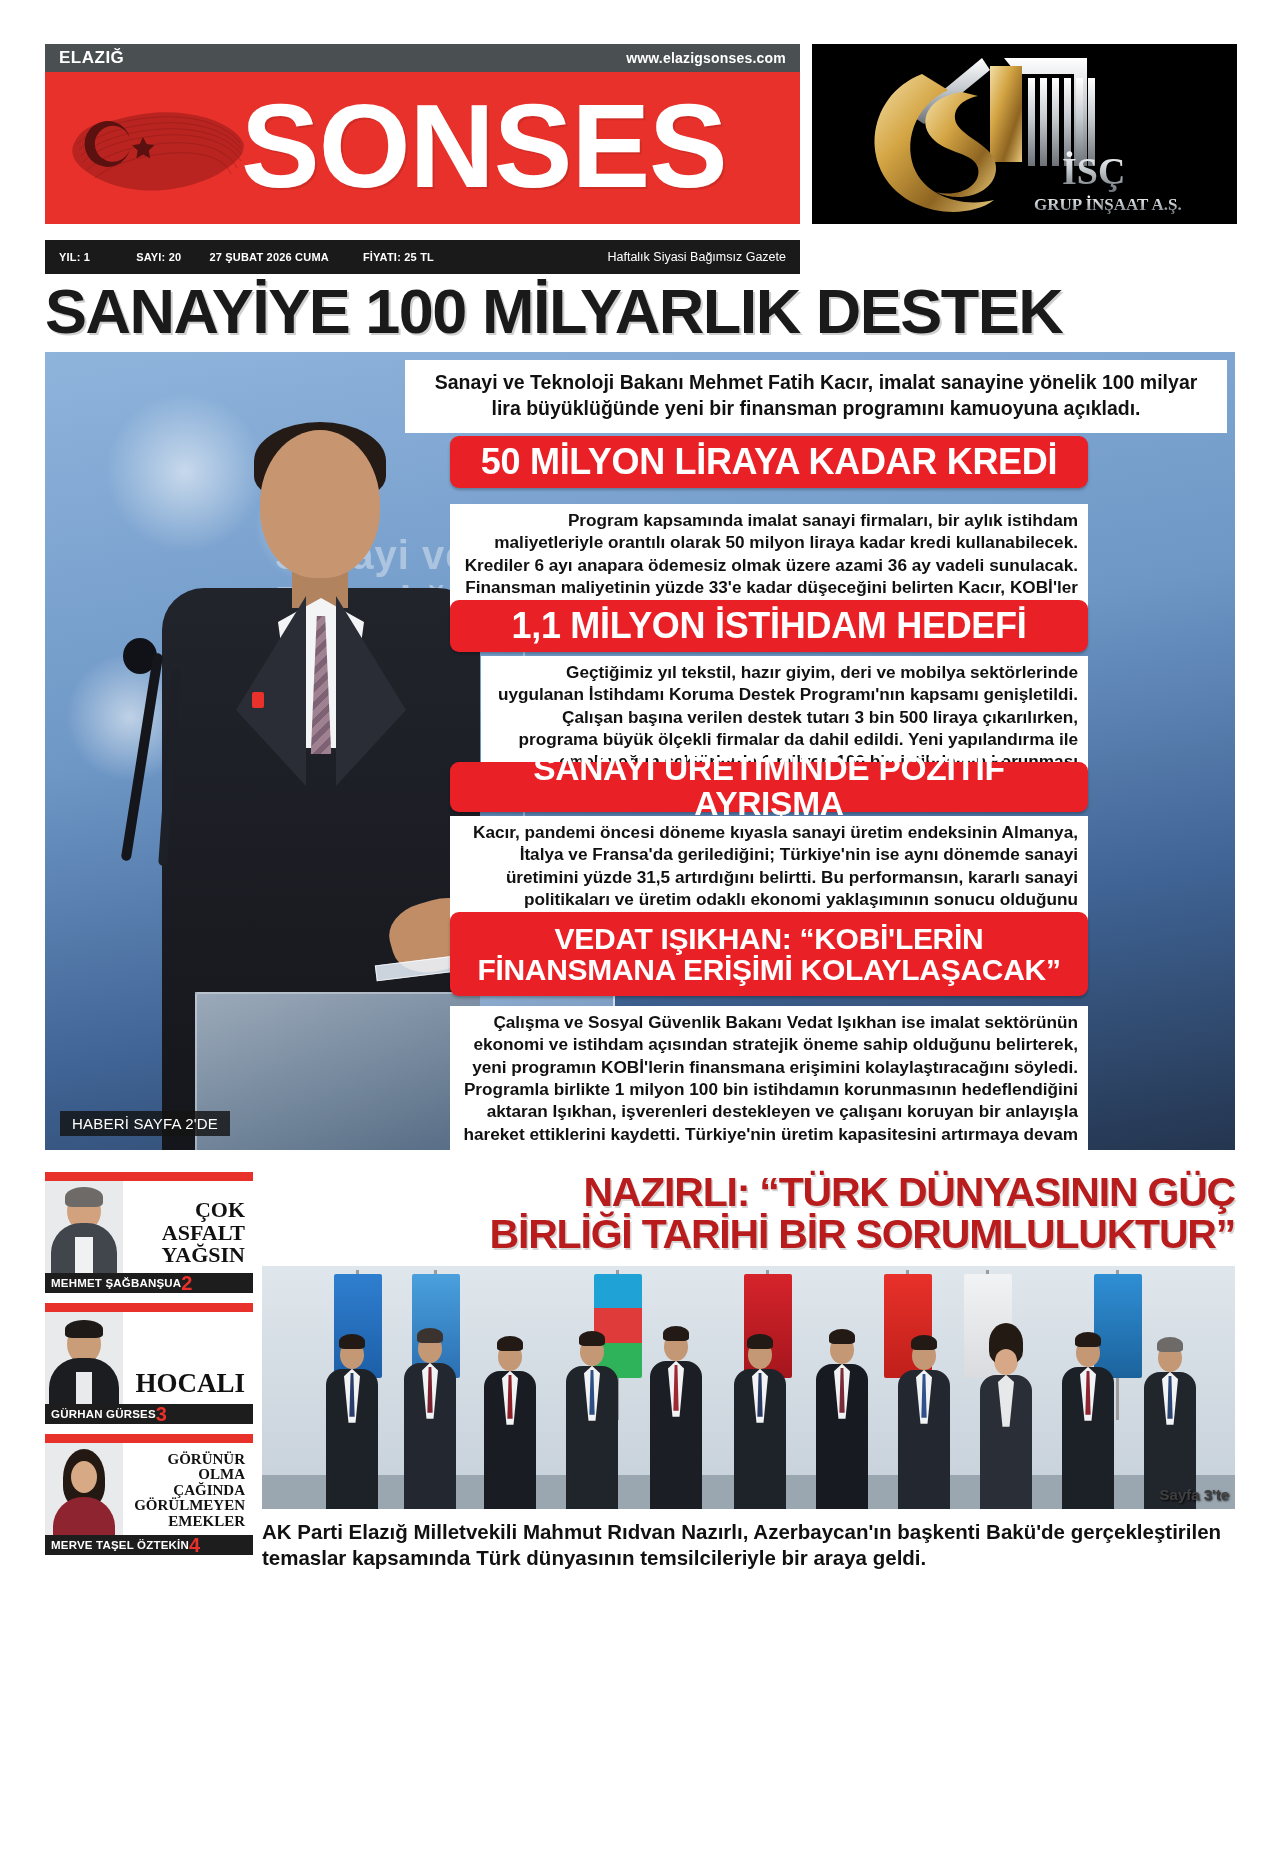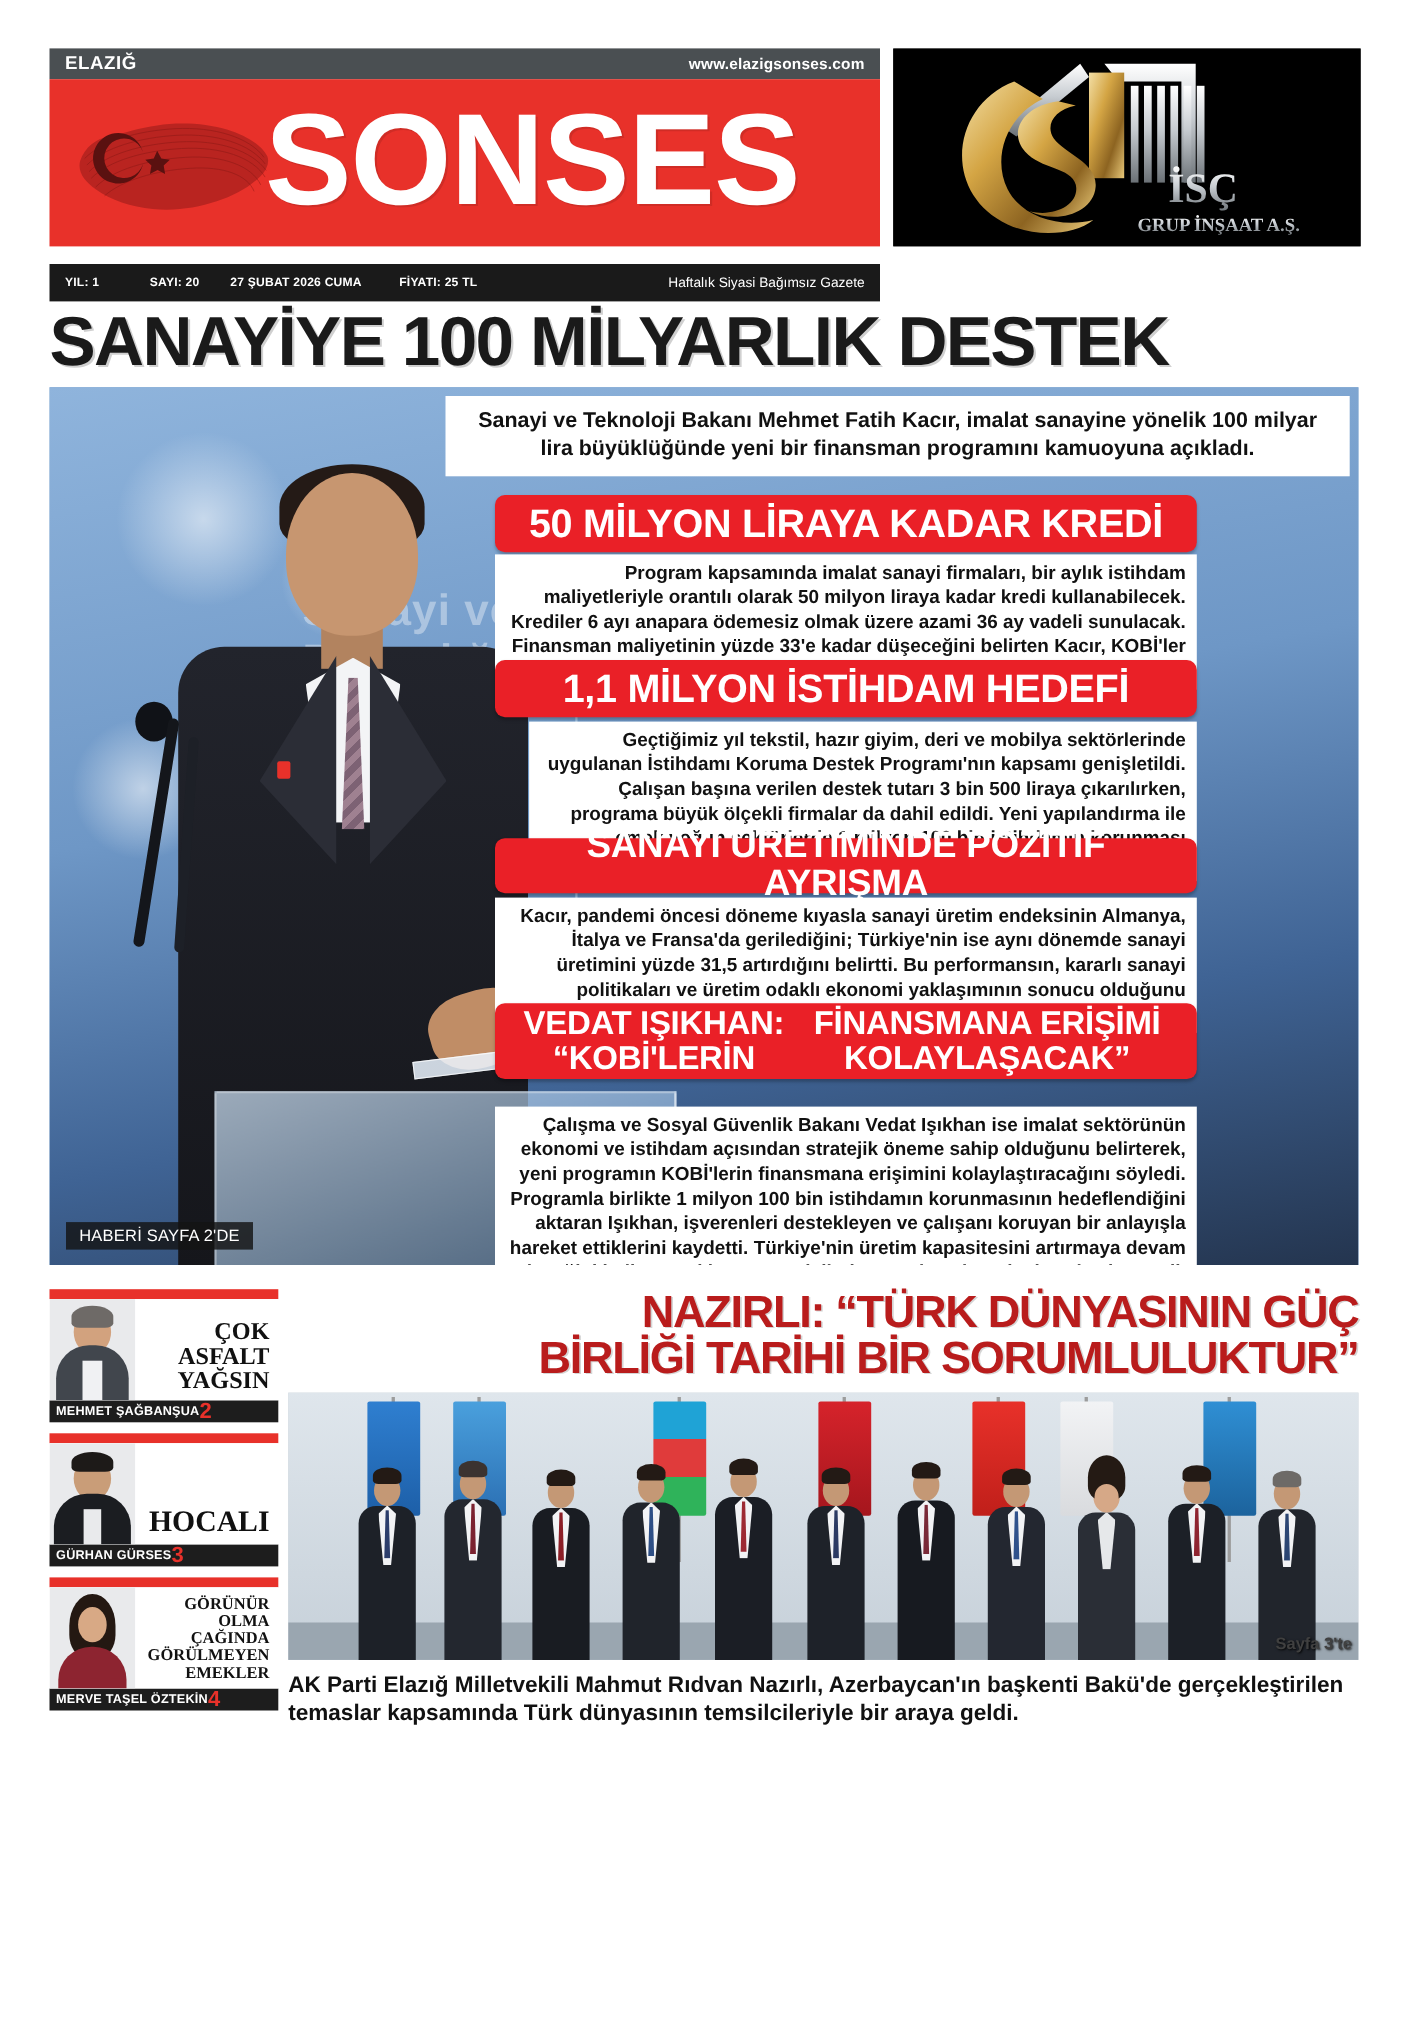--- a/index.html
+++ b/index.html
@@ -172,30 +172,30 @@
     display:flex; align-items:center; justify-content:center;
     padding:7px 16px;
     box-shadow: 0 2px 3px rgba(0,0,0,0.25);
   }
   .white-body {
     position:absolute; background:#ffffff; color:#111;
     font-weight:bold; text-align:right; line-height:1.30;
     padding:5px 10px 6px 10px;
   }
 
-  .rh1 { left:405px; top:98px; width:638px; height:52px; font-size:36px; }
+  .rh1 { left:405px; top:84px; width:638px; height:52px; font-size:36px; }
   .wb1 { left:405px; top:152px; width:638px; font-size:17.2px; }
 
   .rh2 { left:405px; top:248px; width:638px; height:52px; font-size:36px; }
   .wb2 { left:436px; top:304px; width:607px; font-size:17.2px; }
 
   .rh3 { left:405px; top:410px; width:638px; height:50px; font-size:33.5px; }
   .wb3 { left:405px; top:464px; width:638px; font-size:17.2px; }
 
-  .rh4 { left:405px; top:560px; width:638px; height:69px; font-size:30px; flex-direction:row; }
+  .rh4 { left:405px; top:560px; width:638px; height:84px; font-size:30px; flex-direction:column; }
   .rh4 span { display:block; }
   .wb4 { left:405px; top:654px; width:638px; font-size:17.2px; }
 
   .haberi-tag {
     position:absolute; left:15px; bottom:14px;
     background:rgba(20,20,20,0.82); color:#fff;
     font-size:15px; padding:4px 12px; letter-spacing:0.2px;
   }
 
   

